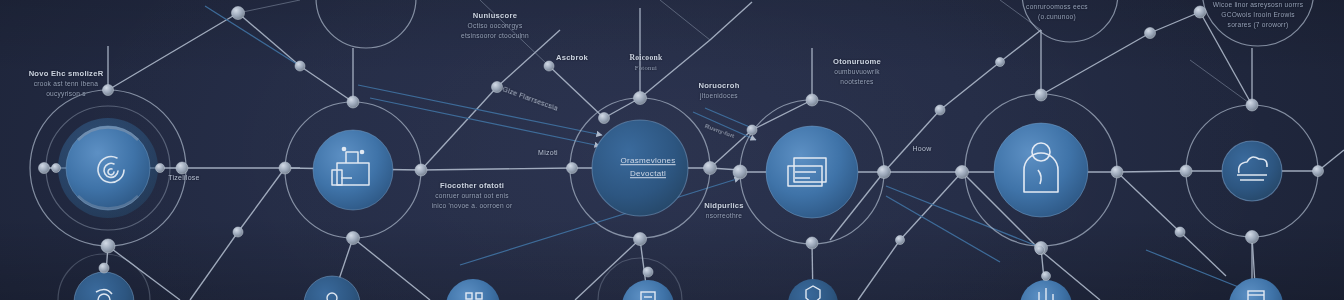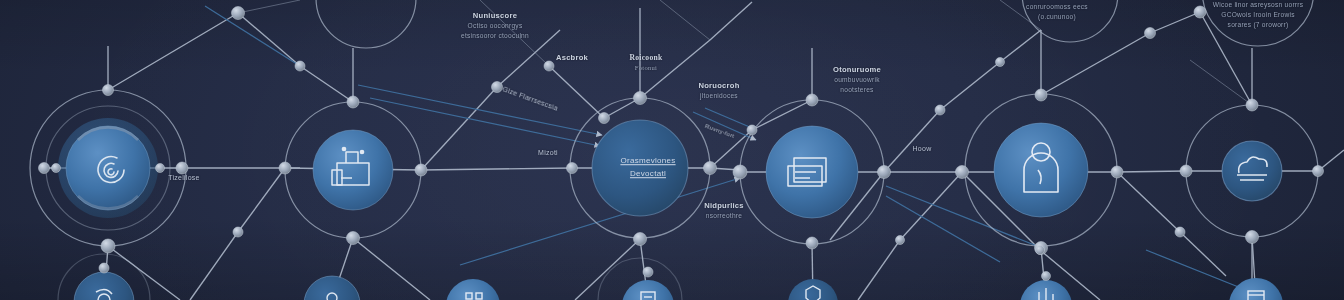--- a/index.html
+++ b/index.html
@@ -353,20 +353,25 @@
       <circle cx="238" cy="232" r="5"></circle>
         <circle cx="900" cy="240" r="4.5"></circle>
       <circle cx="1180" cy="232" r="5"></circle>
         <circle cx="1040" cy="250" r="4.5"></circle>
       <circle cx="104" cy="268" r="5"></circle>
         <circle cx="648" cy="272" r="5"></circle>
       <circle cx="1046" cy="276" r="4.5"></circle>
     </g>
   </svg>
 
+  <div class="lbl" style="left:66px;top:68px;">
+    <span class="t1">Novo Ehc smolizeR</span>
+    <span class="t2">crook ast tenn ibena</span>
+    <span class="t3">oucyyrison s</span>
+  </div>
 
 
   <div class="lbl" style="left:495px;top:10px;">
     <span class="t1">Nuniuscore</span>
     <span class="t2">Octiso ooconrgys</span>
     <span class="t3">etsinsooror ctooculnn</span>
   </div>
 
   <div class="lbl" style="left:572px;top:52px;">
     <span class="t1">Ascbrok</span>
@@ -375,26 +380,31 @@
   <div class="lbl" style="left:646px;top:52px;font-family:Liberation Serif, serif;">
     <span class="t1">Roicoonk</span>
     <span class="t2">Fotonui</span>
   </div>
 
   <div class="lbl" style="left:719px;top:80px;">
     <span class="t1">Noruocroh</span>
     <span class="t2">jltoenidoces</span>
   </div>
 
-  <div class="lbl" style="left:857px;top:64px;">
+  <div class="lbl" style="left:857px;top:56px;">
     <span class="t1">Otonuruome</span>
     <span class="t2">oumbuvuowrik</span>
     <span class="t3">nootsteres</span>
   </div>
 
+  <div class="lbl" style="left:472px;top:180px;">
+    <span class="t1">Fiocother ofatoti</span>
+    <span class="t2">conruer ournat oot enis</span>
+    <span class="t3">inico 'novoe a. oorroen or</span>
+  </div>
 
   <div class="lbl" style="left:724px;top:200px;">
     <span class="t1">Nidpurlics</span>
     <span class="t2">nsorreothre</span>
   </div>
 
   <div class="lbl" style="left:1057px;top:2px;">
     <span class="t2">conruroomoss eecs</span>
     <span class="t3">(o.cununoo)</span>
   </div>

